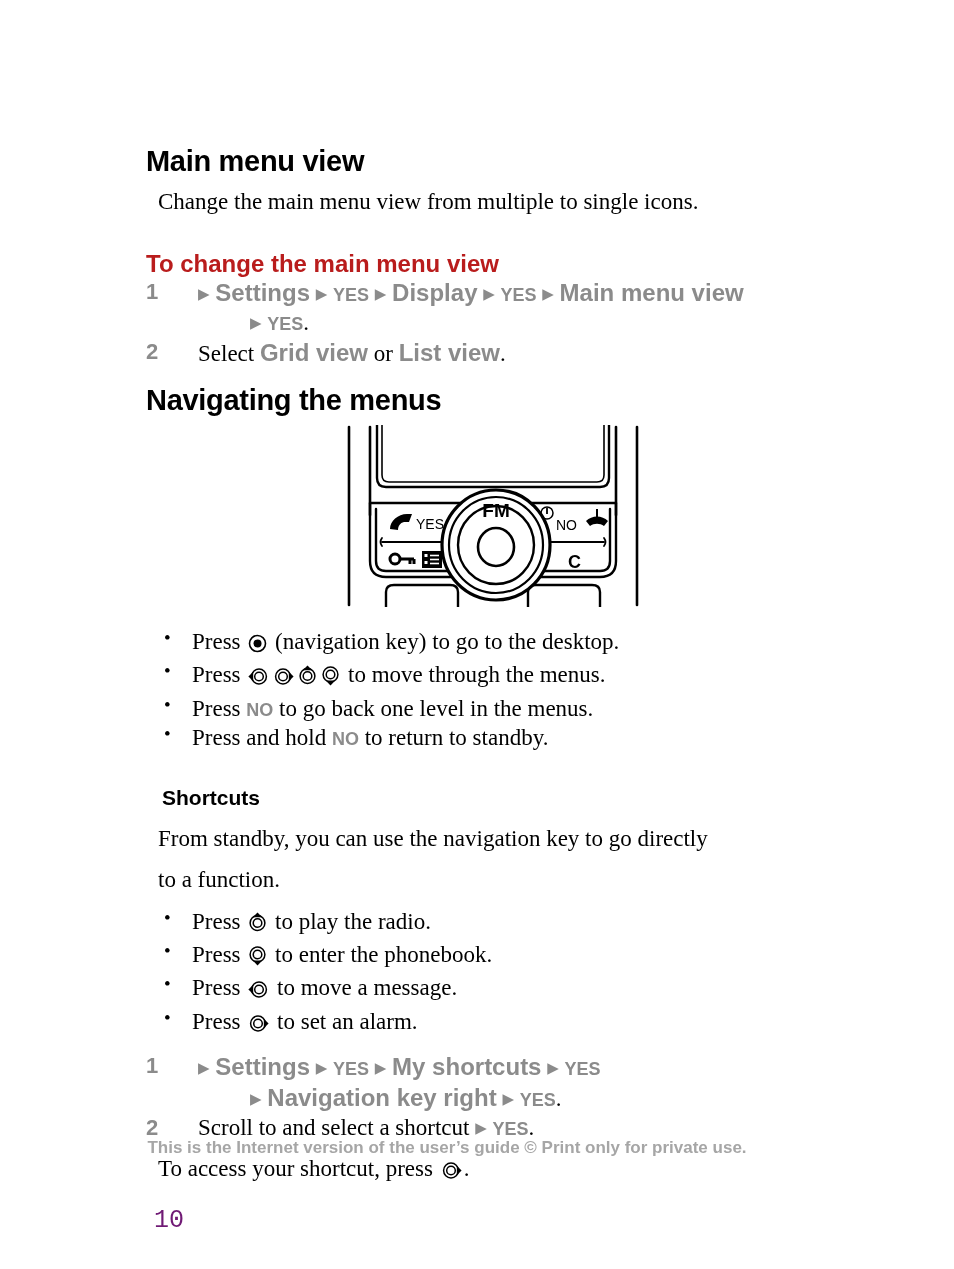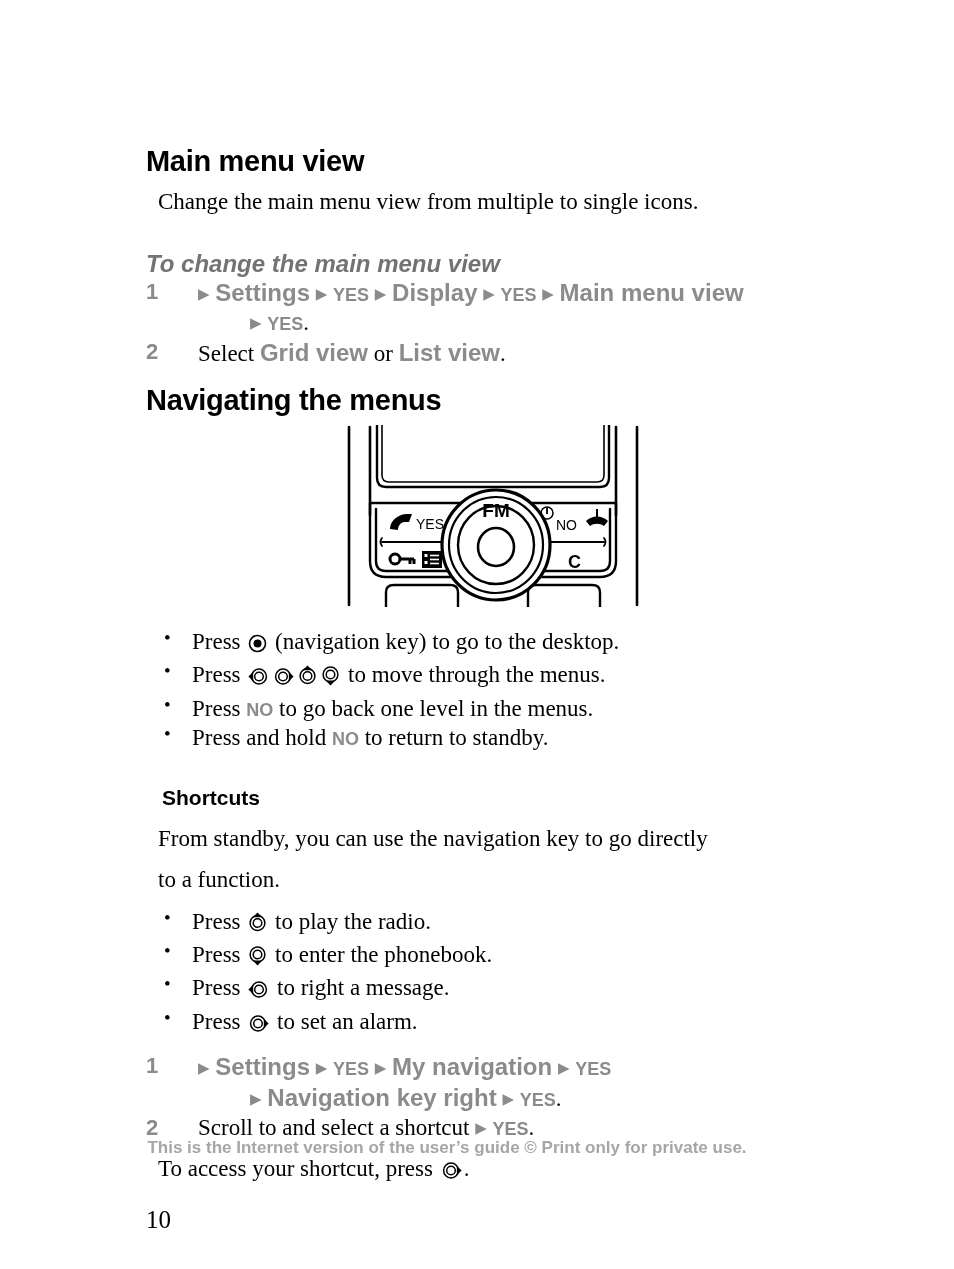--- a/index.html
+++ b/index.html
@@ -31,25 +31,24 @@
     letter-spacing: -0.3px;
     line-height: 1.05;
     margin: 0;
     color: #000;
   }
   .h1.first { padding-top: 146px; }
   .h1.nav   { padding-top: 16px; }
   .h2 {
     font-family: "Liberation Sans", sans-serif;
     font-weight: bold;
-    font-style: italic;
     font-size: 24px;
     line-height: 1.1;
     margin: 0;
-    color: #737373;
+    color: #b91c1c;
   }
   .h3 {
     font-family: "Liberation Sans", sans-serif;
     font-weight: bold;
     font-size: 21px;
     line-height: 1.1;
     margin: 16px;
     color: #000;
   }
   .body-text {
@@ -122,24 +121,24 @@
 
   
   .phone-fig {
     margin: 0;
     text-align: center;
     padding-top: 10px;
   }
 
   
   .page-num {
-    font-family: Liberation Serif, serif;
+    font-family: Liberation Mono, monospace;
     font-size: 25px;
-    color: #000000;
-    margin: 0;
+    color: #701a75;
+    margin: 8px;
     padding-top: 6px;
   }
   .footer {
     position: absolute;
     left: 0;
     top: 1138px;
     width: 894px;
     text-align: center;
     font-family: "Liberation Sans", sans-serif;
     font-weight: bold;
@@ -319,41 +318,41 @@
             <circle cx="9.5" cy="9.5" r="7.4" fill="#fff" stroke="#000" stroke-width="1.5"></circle>
             <circle cx="9.5" cy="9.5" r="4.3" fill="#fff" stroke="#000" stroke-width="1.5"></circle>
             <polygon points="4.8,15.4 14.2,15.4 9.5,20.4" fill="#000"></polygon>
           </svg></span><span> to enter the phonebook.</span>
     </li>
     <li>
       <span>Press </span><span class="navicon"><svg width="21" height="19" viewBox="0 0 21 19">
             <circle cx="11" cy="9.5" r="7.4" fill="#fff" stroke="#000" stroke-width="1.5"></circle>
             <circle cx="11" cy="9.5" r="4.3" fill="#fff" stroke="#000" stroke-width="1.5"></circle>
             <polygon points="5.2,4.8 5.2,14.2 0.4,9.5" fill="#000"></polygon>
-          </svg></span><span> to right a message.</span>
+          </svg></span><span> to move a message.</span>
     </li>
     <li>
       <span>Press </span><span class="navicon"><svg width="21" height="19" viewBox="0 0 21 19">
             <circle cx="10" cy="9.5" r="7.4" fill="#fff" stroke="#000" stroke-width="1.5"></circle>
             <circle cx="10" cy="9.5" r="4.3" fill="#fff" stroke="#000" stroke-width="1.5"></circle>
             <polygon points="15.8,4.8 15.8,14.2 20.6,9.5" fill="#000"></polygon>
           </svg></span><span> to set an alarm.</span>
     </li>
   </ul>
 
 
   <div class="steps">
     <div class="step">
       <span class="step-num">1</span>
       <span class="arrow">▶</span>
       <span class="ui">Settings</span>
       <span class="arrow">▶</span>
       <span class="ui-sm">YES</span>
       <span class="arrow">▶</span>
-      <span class="ui">My navigation</span>
+      <span class="ui">My shortcuts</span>
       <span class="arrow">▶</span>
       <span class="ui-sm">YES</span>
       <div class="step-indent">
         <span class="arrow">▶</span>
         <span class="ui">Navigation key right</span>
         <span class="arrow">▶</span>
         <span class="ui-sm">YES</span><span>.</span>
       </div>
     </div>
 

